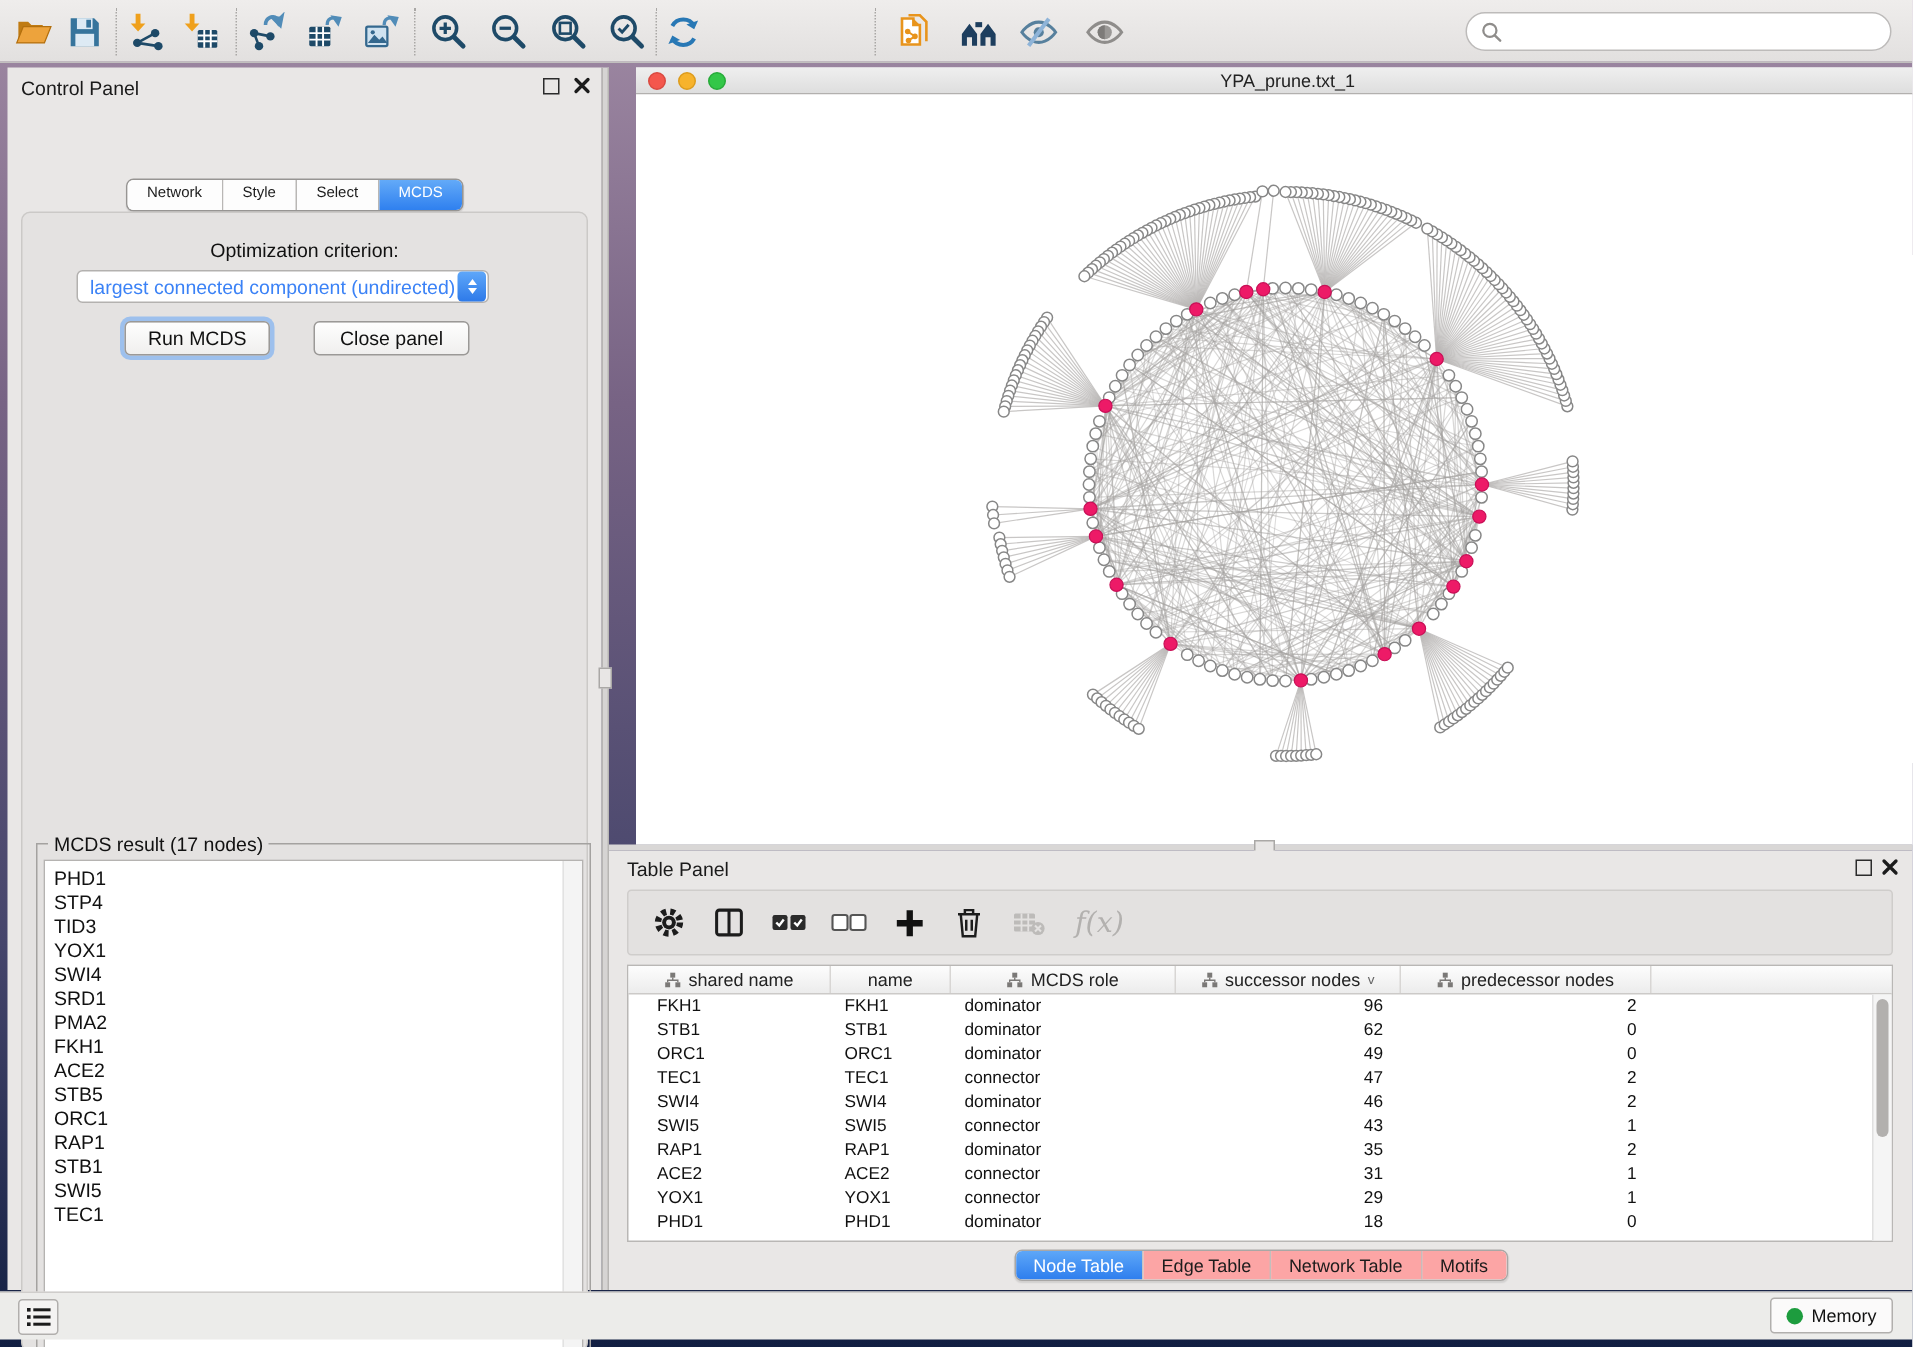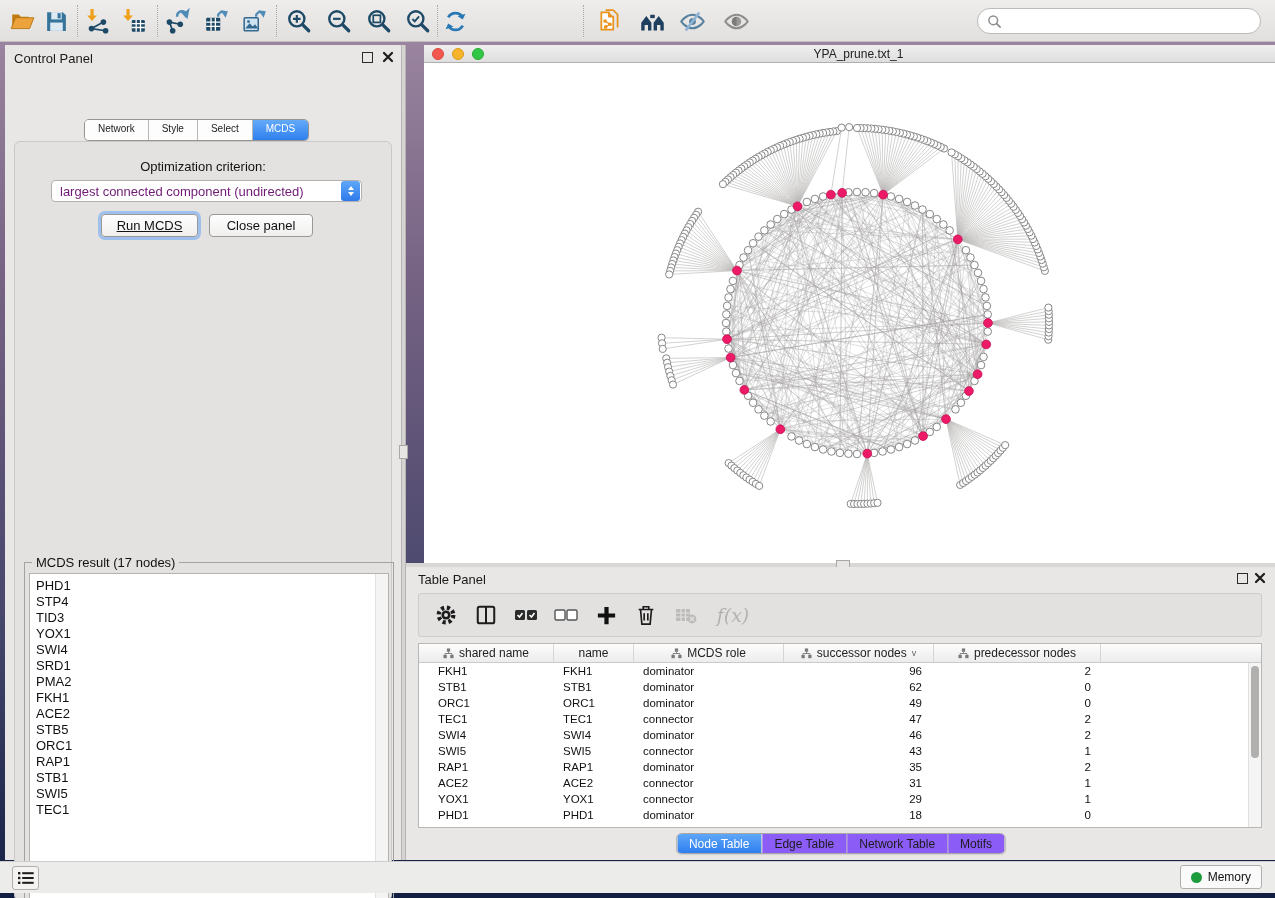--- a/index.html
+++ b/index.html
@@ -22,31 +22,31 @@
   .panel-title { font-size:13px; color:#1a1a1a;text-align:right; }
   .win-btn { width:11px; height:11px; display:inline-block; }
   #cp-tabs { position:absolute; left:79px; top:74px; height:22px; display:flex;
     border:1px solid #979593; border-radius:5px; overflow:hidden; background:#fff; box-shadow:0 1px 1px rgba(0,0,0,.12); }
   .cp-tab { padding:3px 13px 0 13px; font-size:10px; color:#1c1c1c; background:#fdfdfd; border-right:1px solid #b9b7b5; cursor:default; }
   .cp-tab:last-child { border-right:none; }
   .cp-tab.active { background:linear-gradient(180deg,#63aaf8,#2f80ef); color:#fff; }
   #cp-content { position:absolute; left:9px; top:96px; width:378px; height:760px;
     background:#e4e2e1; border:1px solid #cbc9c7; border-radius:6px; }
   #opt-label { position:absolute; left:0; top:17px; width:100%; text-align:center; font-size:13px; color:#111; }
-  #opt-select { position:absolute; left:36px; top:38px; width:311px; height:22px; background:#fff;
-    border:1px solid #b3b1af; border-radius:4px; display:flex; align-items:center; font-size:13px; color:#701a75; }
+  #opt-select { position:absolute; left:36px; top:38px; width:275px; height:22px; background:#fff;
+    border:1px solid #b3b1af; border-radius:4px; display:flex; align-items:center; font-size:13px; color:#3b82f6; }
   #opt-select .sel-text { flex:1; padding-left:8px; white-space:nowrap; overflow:hidden; }
   #opt-stepper { width:19px; height:20px; margin-right:1px; border-radius:3px;
     background:linear-gradient(180deg,#5ea7f9,#2e7ae9); display:flex; flex-direction:column; align-items:center; justify-content:center; gap:2px; }
   .chev { width:0; height:0; border-left:3.5px solid transparent; border-right:3.5px solid transparent; }
   .chev.up { border-bottom:4px solid #fff; } .chev.dn { border-top:4px solid #fff; }
   .btn { position:absolute; height:23px; background:linear-gradient(180deg,#fefefe,#f0efee);
     border:1px solid #9b9997; border-radius:4px; font-size:13px; color:#111;
     display:flex; align-items:center; justify-content:center; }
-  #btn-run { left:86px; top:72px; width:97px; box-shadow:0 0 0 3px rgba(110,170,245,.6);text-decoration:underline; }
+  #btn-run { left:68px; top:72px; width:97px; box-shadow:0 0 0 3px rgba(110,170,245,.6); }
   #btn-close { left:194px; top:72px; width:104px; }
   #mcds-box { position:absolute; left:9px; top:420px; width:370px; height:372px;
     border:1px solid #a4a2a0; }
   #mcds-legend { position:absolute; left:7px; top:-8px; background:#e4e2e1; padding:0 4px; font-size:13px; color:#111; }
   #mcds-list { position:absolute; left:4px; top:10px; right:4px; bottom:4px; background:#fff;
     border:1px solid #b5b3b1; overflow:hidden; padding:4px 0 0 6px; }
   .mcds-item { font-size:13px; line-height:16px; color:#111; }
   #mcds-scroll { position:absolute; right:5px; top:11px; width:13px; bottom:5px; background:#f4f4f4; border-left:1px solid #e2e2e2; }
 
   
@@ -79,21 +79,21 @@
   .sort-chev { font-size:9px; color:#666; }
   #tbody { position:absolute; left:0; top:19px; right:13px; bottom:0; overflow:hidden; }
   .tr { display:grid; grid-template-columns:135px 80px 150px 150px 167px; height:16px; }
   .td { font-size:11.5px; color:#111; line-height:16px; white-space:nowrap; }
   .td.c0 { padding-left:19px; } .td.c1 { padding-left:9px; } .td.c2 { padding-left:9px; }
   .td.num3 { text-align:right; padding-right:12px; } .td.num4 { text-align:right; padding-right:10px; }
   #tscroll { position:absolute; right:0; top:19px; width:13px; bottom:0; background:#f5f5f5; border-left:1px solid #e0e0e0; }
   #tscroll .thumb { position:absolute; left:2px; top:3px; width:8px; height:92px; background:#b2b0ae; border-radius:4px; }
   #tp-tabs { position:absolute; left:50%; transform:translateX(-50%); top:266px; height:21px; display:flex;
     border:1px solid #a9a7a5; border-radius:5px; overflow:hidden; background:#fff; box-shadow:0 1px 1px rgba(0,0,0,.1); }
-  .tp-tab { padding:3px 12px 0 12px; font-size:12px; color:#1c1c1c; background:#8b5cf6; border-right:1px solid #c1bfbd; }
+  .tp-tab { padding:3px 12px 0 12px; font-size:12px; color:#1c1c1c; background:#fca5a5; border-right:1px solid #c1bfbd; }
   .tp-tab:last-child { border-right:none; }
   .tp-tab.active { background:linear-gradient(180deg,#5ea7f8,#2e7eee); color:#fff; }
 
   
   #status-bar { left:0; top:861px; width:1275px; height:32px; background:#ececea; border-top:1px solid #cfcdcb; }
   #list-btn { position:absolute; left:12px; top:4px; width:27px; height:24px; background:#f4f3f2;
     border:1px solid #b1afad; border-radius:3px; display:flex; align-items:center; justify-content:center; }
   #memory-btn { position:absolute; right:13px; top:3px; height:24px; padding:0 10px; background:#fbfafa;
     border:1px solid #b1afad; border-radius:3px; display:flex; align-items:center; gap:6px; font-size:12px; color:#111; }
   #memory-dot { width:11px; height:11px; border-radius:50%; background:#1d9c3e; }

